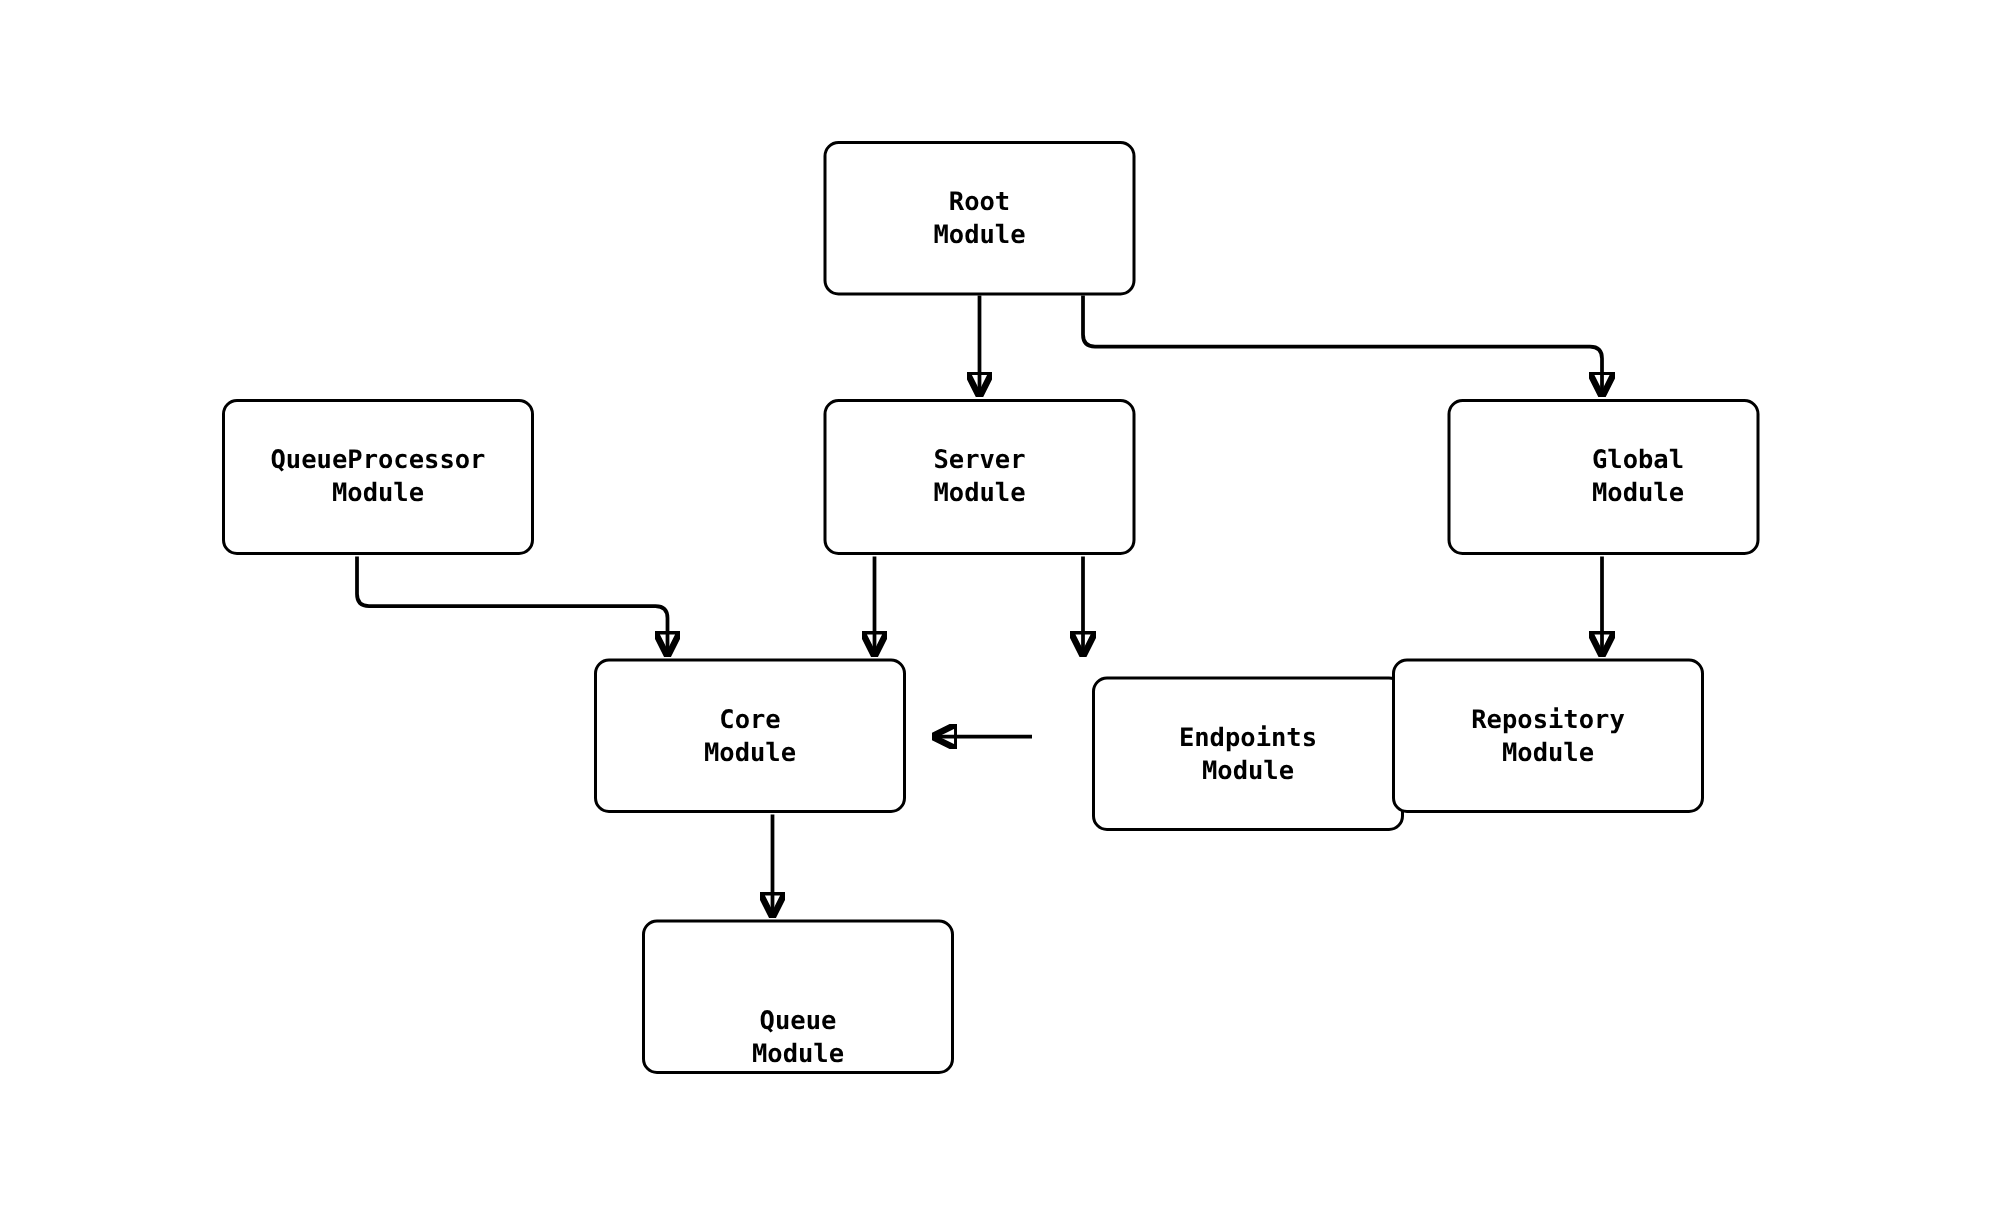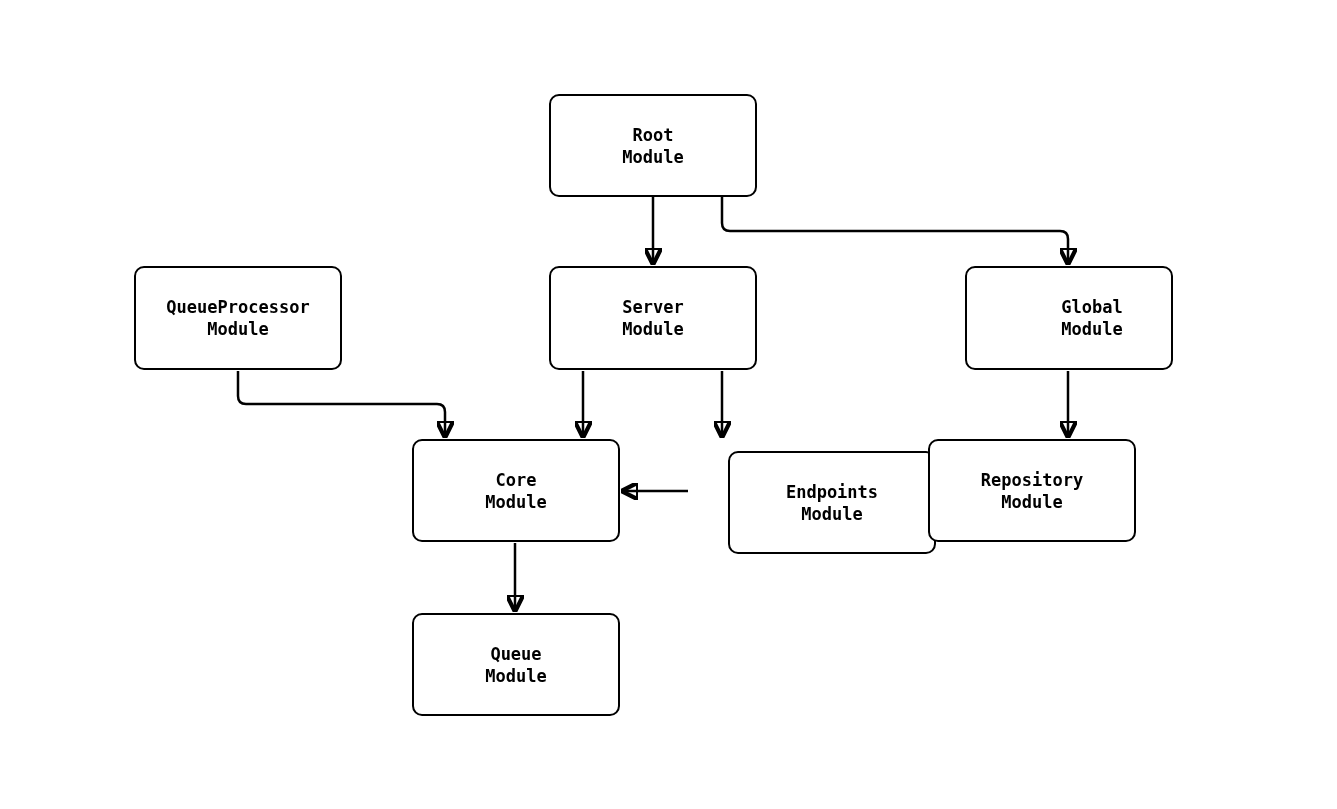--- a/index.html
+++ b/index.html
@@ -44,25 +44,25 @@
     text-align: center;
     font-weight: bold;
     font-size: 17px;
     line-height: 22px;
     color: #000000;
   }
   
   .node-root           { left: 549px; top: 94px;  }
   .node-server         { left: 549px; top: 266px; height: 104px; justify-content: center; }
   .node-global         { left: 965px; top: 266px; height: 104px; padding-left: 46px; }
-  .node-queueprocessor { left: 134px; top: 266px; height: 104px; }
-  .node-core           { left: 412px; top: 439px; justify-content: center; }
+  .node-queueprocessor { left: 148px; top: 266px; height: 104px; }
+  .node-core           { left: 396px; top: 439px; justify-content: center; }
   .node-endpoints      { left: 688px; top: 451px; margin-left: 40px; }
   .node-repository     { left: 928px; top: 439px; }
-  .node-queue          { left: 412px; top: 613px; }
+  .node-queue          { left: 428px; top: 613px; align-items: flex-end; }
 </style>
 </head>
 <body>
 
 <div id="canvas">
 
   <svg id="edges-svg" viewBox="0 0 1337 809" xmlns="http://www.w3.org/2000/svg" aria-hidden="true">
     <defs>
       <marker id="arrowhead" viewBox="0 0 10 10" refX="9.5" refY="5" markerWidth="17" markerHeight="17" markerUnits="userSpaceOnUse" orient="auto">
         <path d="M0,0 L10,5 L0,10 Z" fill="#000000" stroke="none"></path>

